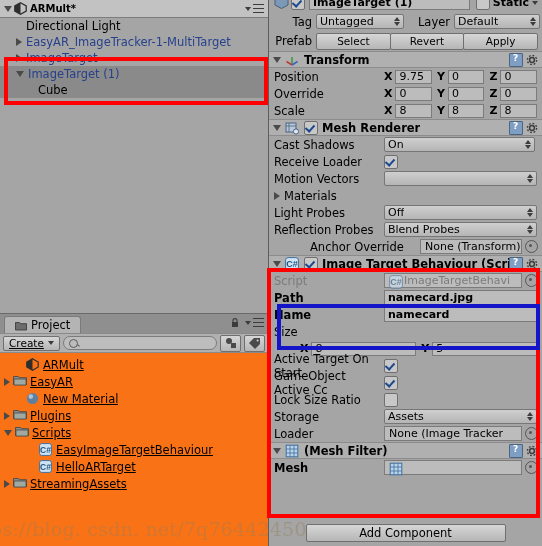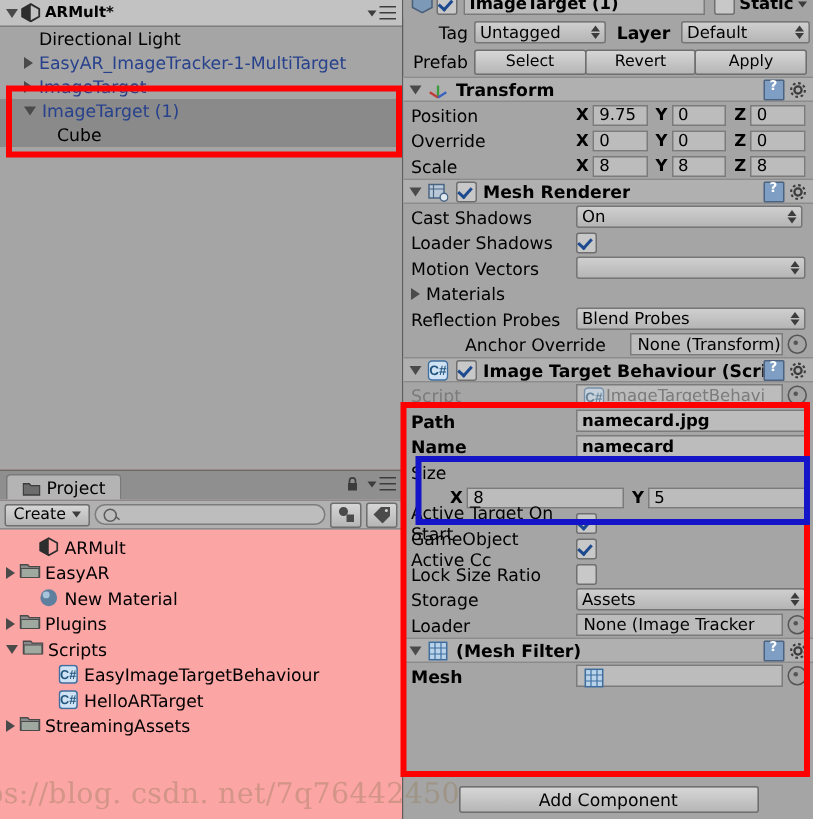--- a/index.html
+++ b/index.html
@@ -25,22 +25,22 @@
   .burger{width:11px;height:9px;display:flex;flex-direction:column;justify-content:space-between;}
   .burger i{display:block;height:1px;background:#3c3c3c;}
   .minitri{width:0;height:0;border-width:4px 3px 0 3px;border-style:solid;
            border-color:#3c3c3c transparent transparent transparent;}
   .h-row{height:16px;display:flex;align-items:center;font-size:11.5px;padding-left:4px;box-sizing:border-box;}
   .h-row .tri{margin-right:4px;}
   .prefab{color:#27418c;}
   .sel-row{background:#8a8a8a;}
 
   
-  #proj{position:absolute;left:0;top:313px;width:268px;height:233px;background:#fca5a5;
-        border-right:1px solid #5d5d5d;border-top:1px solid #6a6a6a;}
+  #proj{position:absolute;left:0;top:313px;width:268px;height:233px;background:#f97316;
+        border-right:1px solid #5d5d5d;border-top:1px solid #6a6a6a;text-decoration:underline;}
   #proj-tabbar{height:19px;background:#8f8f8f;position:relative;}
   #proj-tab{position:absolute;left:4px;top:2px;height:17px;background:#b4b4b4;
             border:1px solid #7a7a7a;border-bottom:none;border-radius:3px 3px 0 0;
             display:flex;align-items:center;padding:0 10px 0 6px;box-sizing:border-box;}
   #proj-tab span{font-size:11.5px;margin-left:4px;}
   .folder-ic{width:12px;height:10px;flex:none;}
   #proj-tabbar .hdr-menu{position:absolute;right:4px;top:4px;}
   .lock{width:8px;height:9px;margin-right:4px;position:relative;}
   #proj-toolbar{height:20px;background:#b0b0b0;border-top:1px solid #8a8a8a;
                 border-bottom:1px solid #8a8a8a;display:flex;align-items:center;padding:0 3px;
@@ -297,21 +297,21 @@
 
     <div class="f-row" style="height:19px;">
       <span style="width:38px;text-align:right;margin-right:4px;">Tag</span>
       <span class="drop" style="width:88px;">
         <span>Untagged</span>
         <span class="updown">
             <i class="u-up"></i>
             <i class="u-dn"></i>
           </span>
       </span>
-      <span style="width:42px;text-align:center;margin:0 4px;font-weight:bold;">Layer</span>
+      <span style="width:42px;text-align:right;margin:0 4px;">Layer</span>
       <span class="drop" style="width:86px;">
         <span>Default</span>
         <span class="updown">
             <i class="u-up"></i>
             <i class="u-dn"></i>
           </span>
       </span>
     </div>
 
     <div class="f-row" style="height:20px;">
@@ -395,35 +395,45 @@
             <span class="lbl">Cast Shadows</span>
             <span class="drop" style="flex: 1 1 0%;">
               <span class="nowrap">On</span>
               <span class="updown">
                 <i class="u-up"></i>
                 <i class="u-dn"></i>
               </span>
             </span>
           </div>
           <div class="f-row">
-            <span class="lbl">Loader Shadows</span>
+            <span class="lbl">Receive Loader</span>
             <span class="cb on"></span>
           </div>
           <div class="f-row" style="padding-right: 5px;">
             <span class="lbl">Motion Vectors</span>
             <span class="drop" style="flex: 1 1 0%;">
               <span class="updown">
                 <i class="u-up"></i>
                 <i class="u-dn"></i>
               </span>
             </span>
           </div>
           <div class="f-row">
             <div class="tri tri-r" style="margin: 0px 4px 0px 0px;"></div>
             <span>Materials</span>
+          </div>
+          <div class="f-row" style="padding-right: 5px;">
+            <span class="lbl">Light Probes</span>
+            <span class="drop" style="flex: 1 1 0%;">
+              <span class="nowrap">Off</span>
+              <span class="updown">
+                <i class="u-up"></i>
+                <i class="u-dn"></i>
+              </span>
+            </span>
           </div>
           <div class="f-row" style="padding-right: 5px;">
             <span class="lbl">Reflection Probes</span>
             <span class="drop" style="flex: 1 1 0%;">
               <span class="nowrap">Blend Probes</span>
               <span class="updown">
                 <i class="u-up"></i>
                 <i class="u-dn"></i>
               </span>
             </span>

